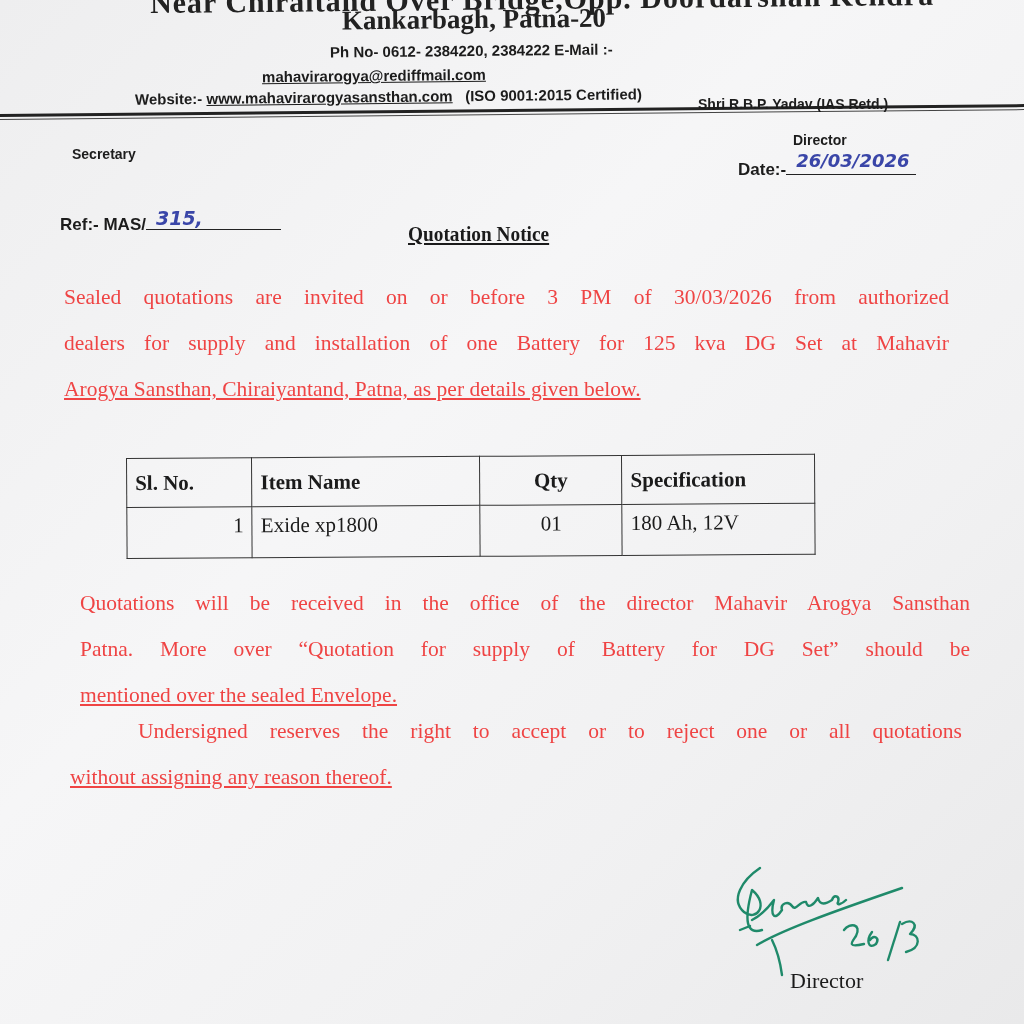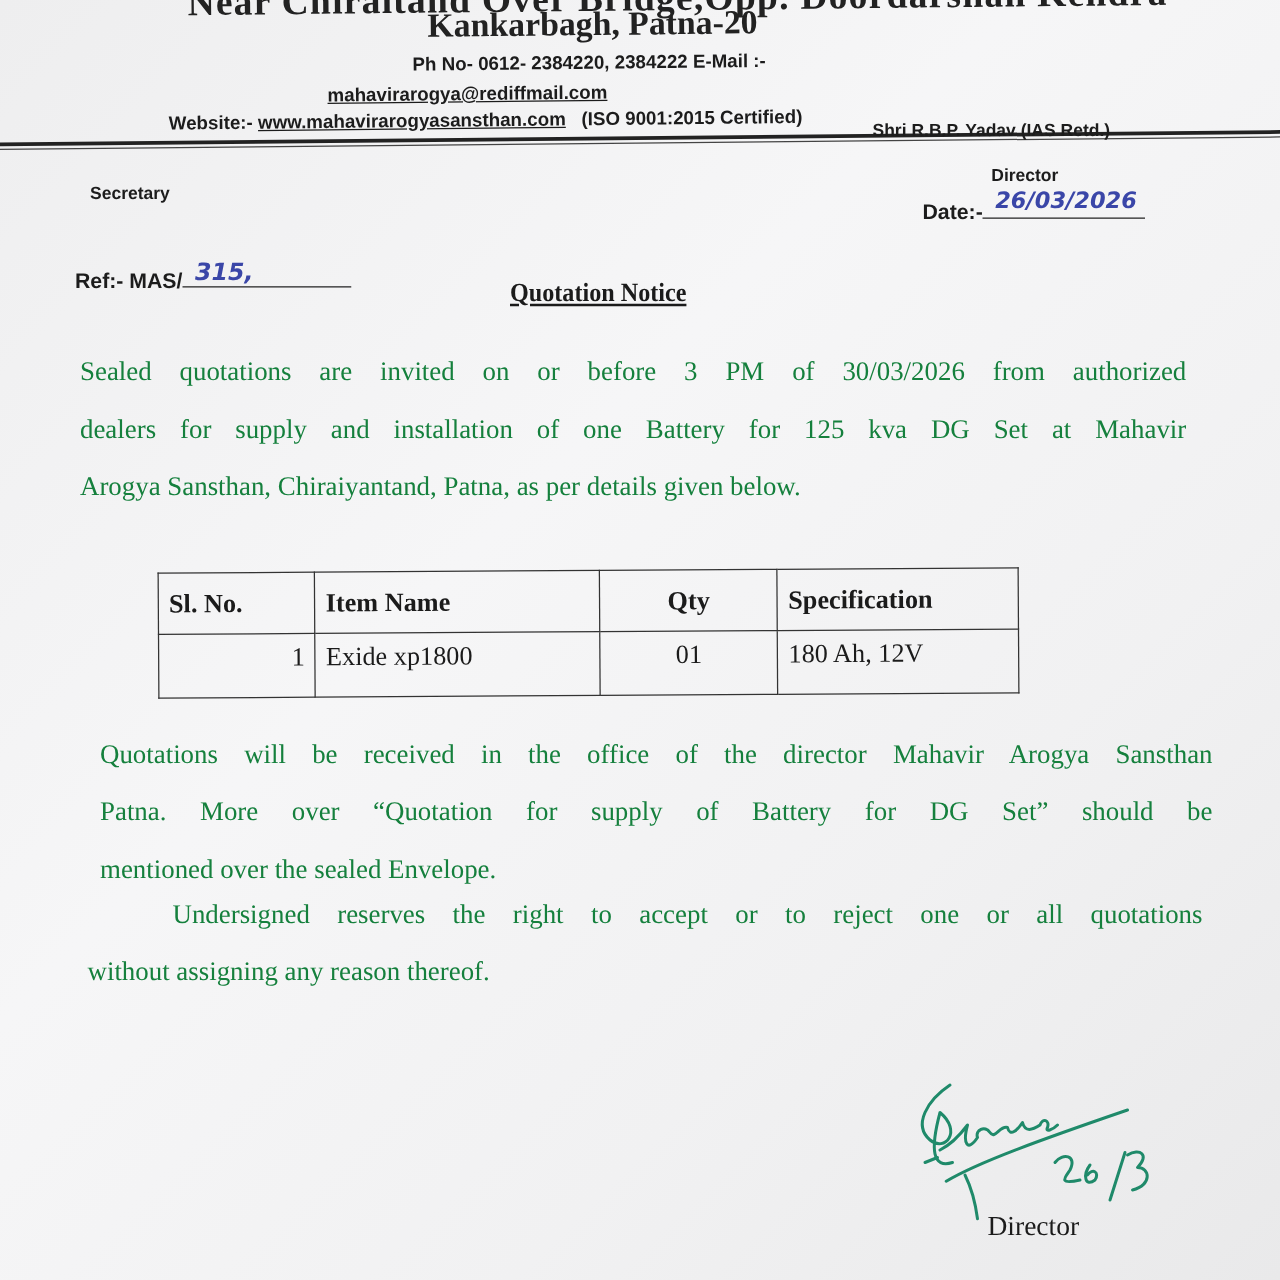--- a/index.html
+++ b/index.html
@@ -42,26 +42,26 @@
     display:inline-block; width:130px; border-bottom:1.5px solid #222; position:relative; height:16px; vertical-align:baseline;
   }
   .date-value { position:absolute; left:10px; top:-8px; font-size:18px; white-space:nowrap; }
 
   .title {
     top:222px; left:408px; font-size:21px; font-weight:bold; text-decoration:underline;
     font-family:"Liberation Serif", serif; transform:scaleX(0.92); transform-origin:left;
   }
   .para {
     font-family:"Liberation Serif", serif; font-size:21.5px; line-height:46px;
-    color:#15803d; text-align:justify; text-align-last:justify;
+    color:#ef4444; text-align:justify; text-align-last:justify;
   }
   .p1 { top:274px; left:64px; width:885px; }
   .p1 .last, .p2 .last, .p3 .last { text-align-last:left; }
   .p-line { display:block; }
-  .p-line.last { text-align-last:left; }
+  .p-line.last { text-align-last:left;text-decoration:underline; }
 
   table.items {
     position:absolute; top:458px; left:126px; width:689px;
     border-collapse:collapse; font-family:"Liberation Serif", serif; font-size:21px;
     transform:rotate(-0.35deg); transform-origin:left top;
   }
   table.items th, table.items td { border:1.5px solid #333; padding:0 8px; }
   table.items th { height:48px; font-weight:bold; text-align:left; }
   table.items td { height:44px; vertical-align:top; padding-top:6px; }
   .c1 { width:108px; text-align:right; }

